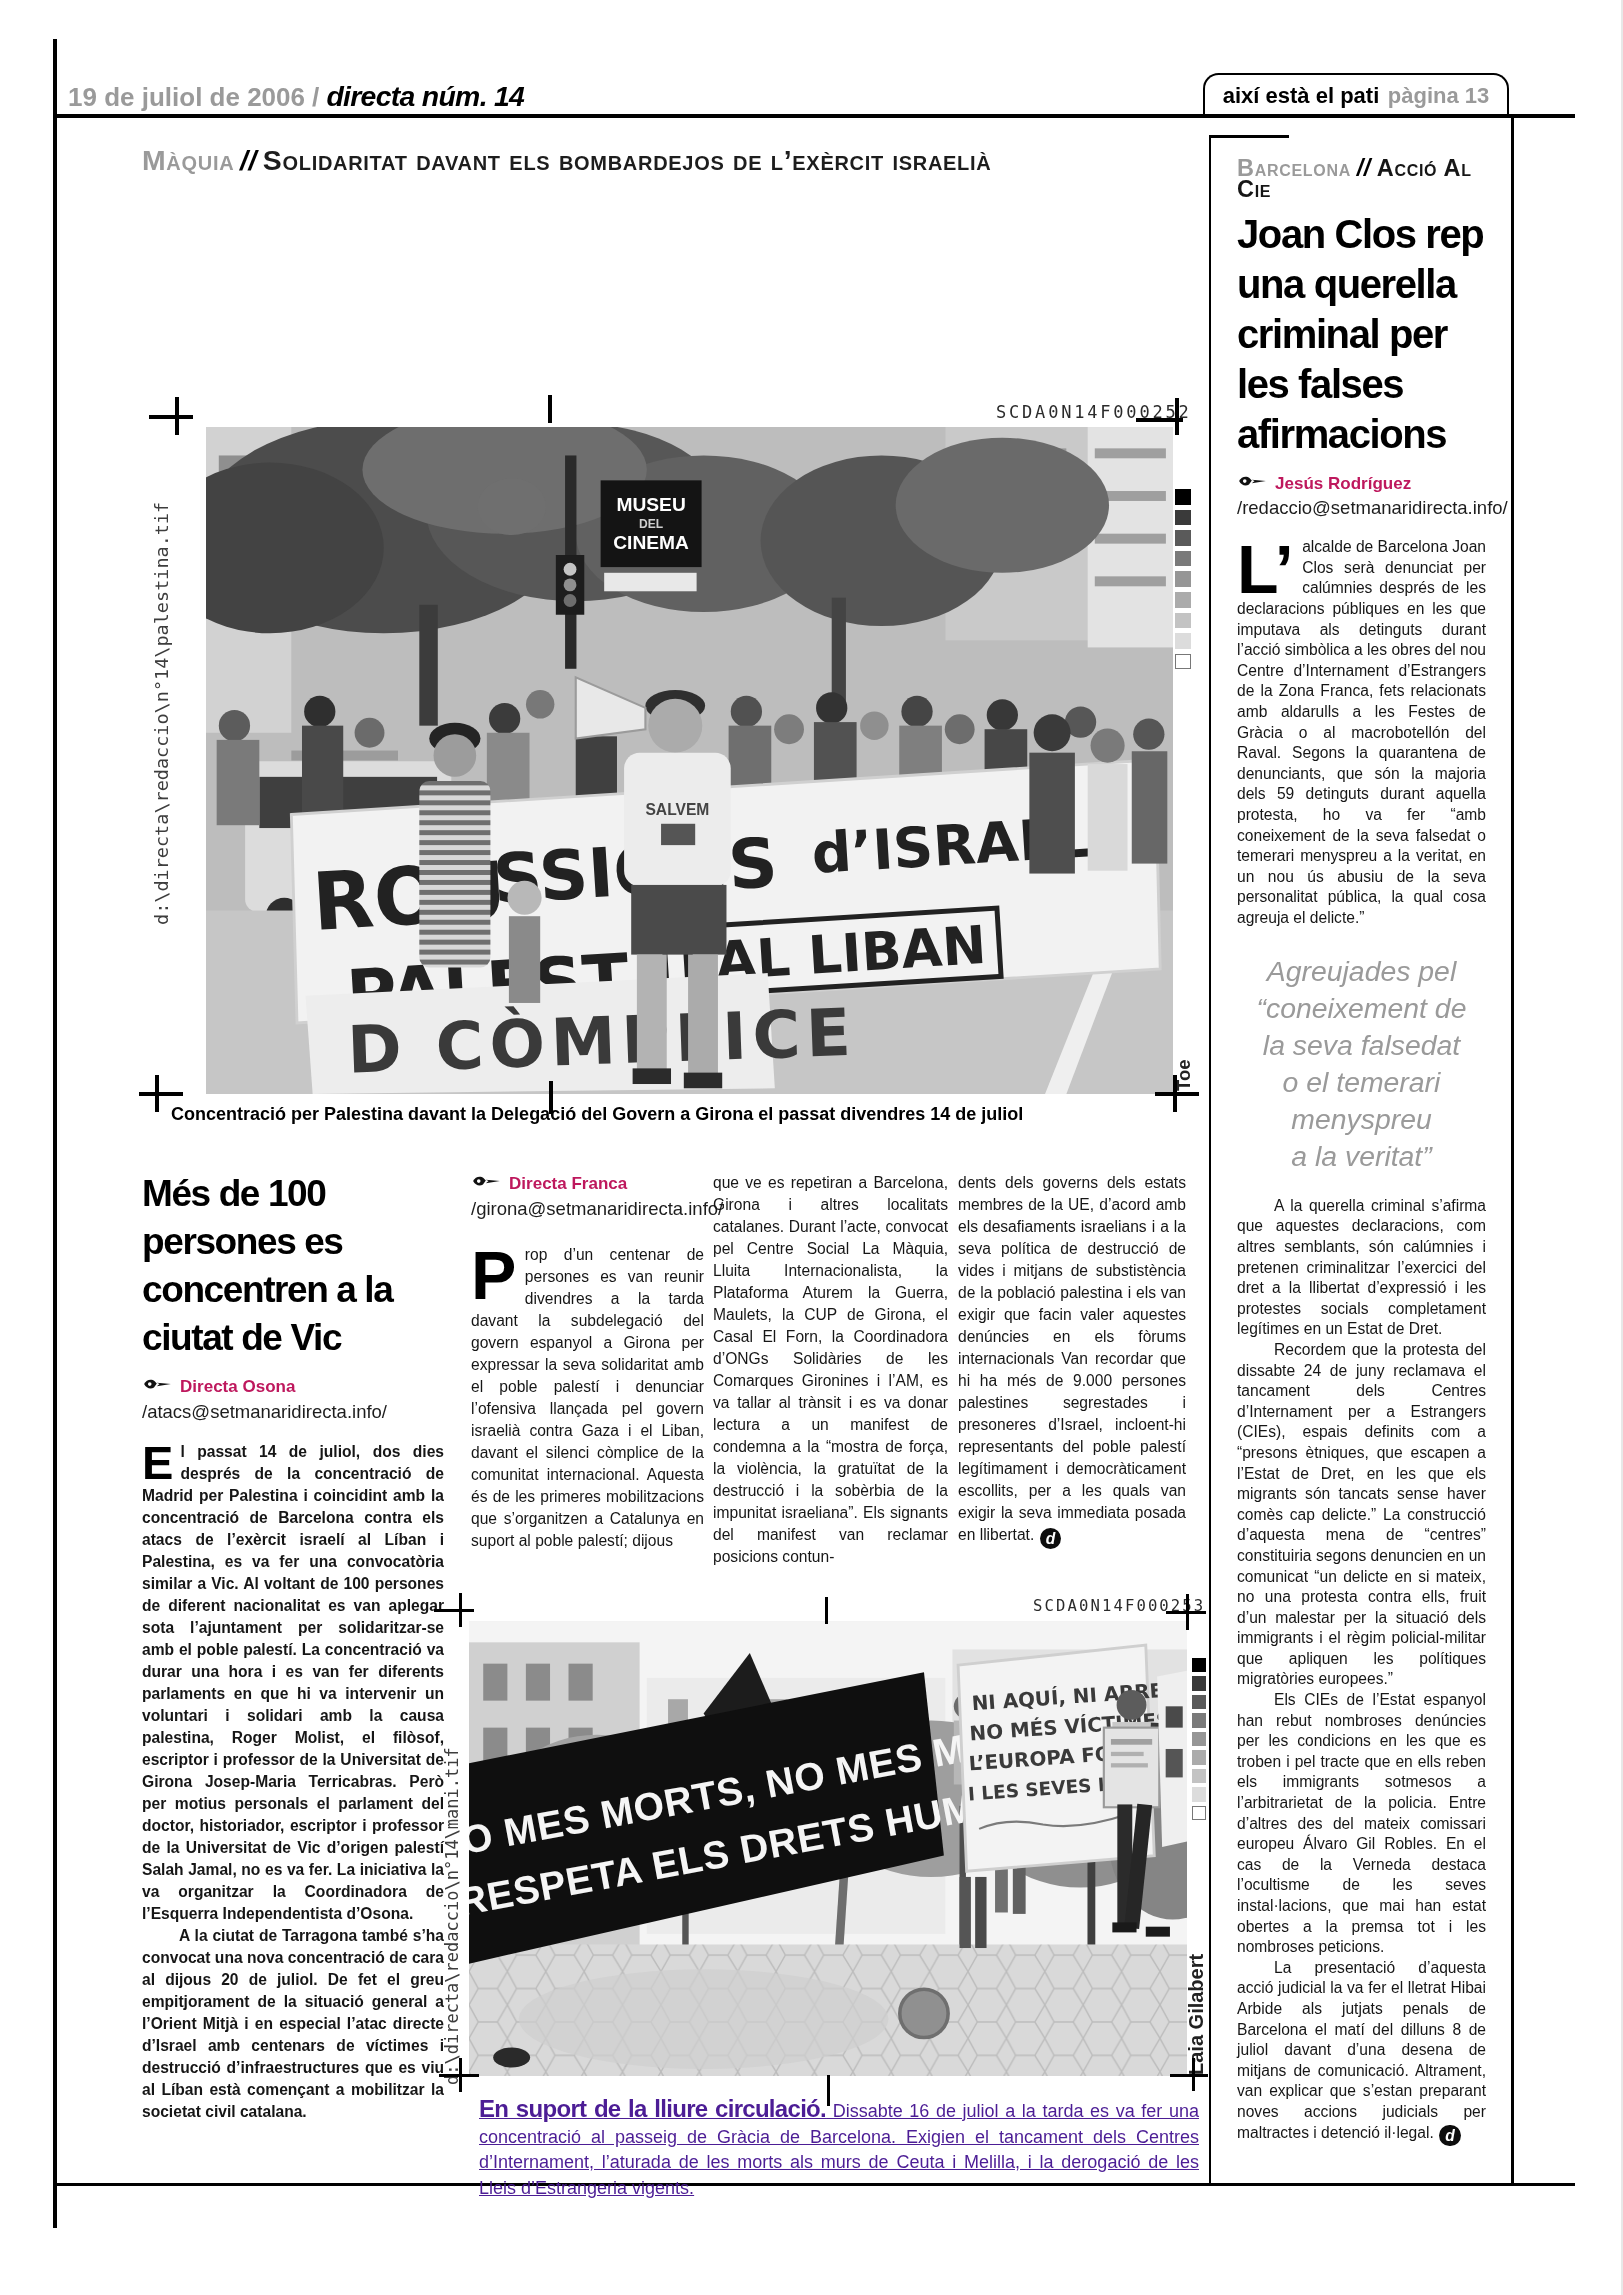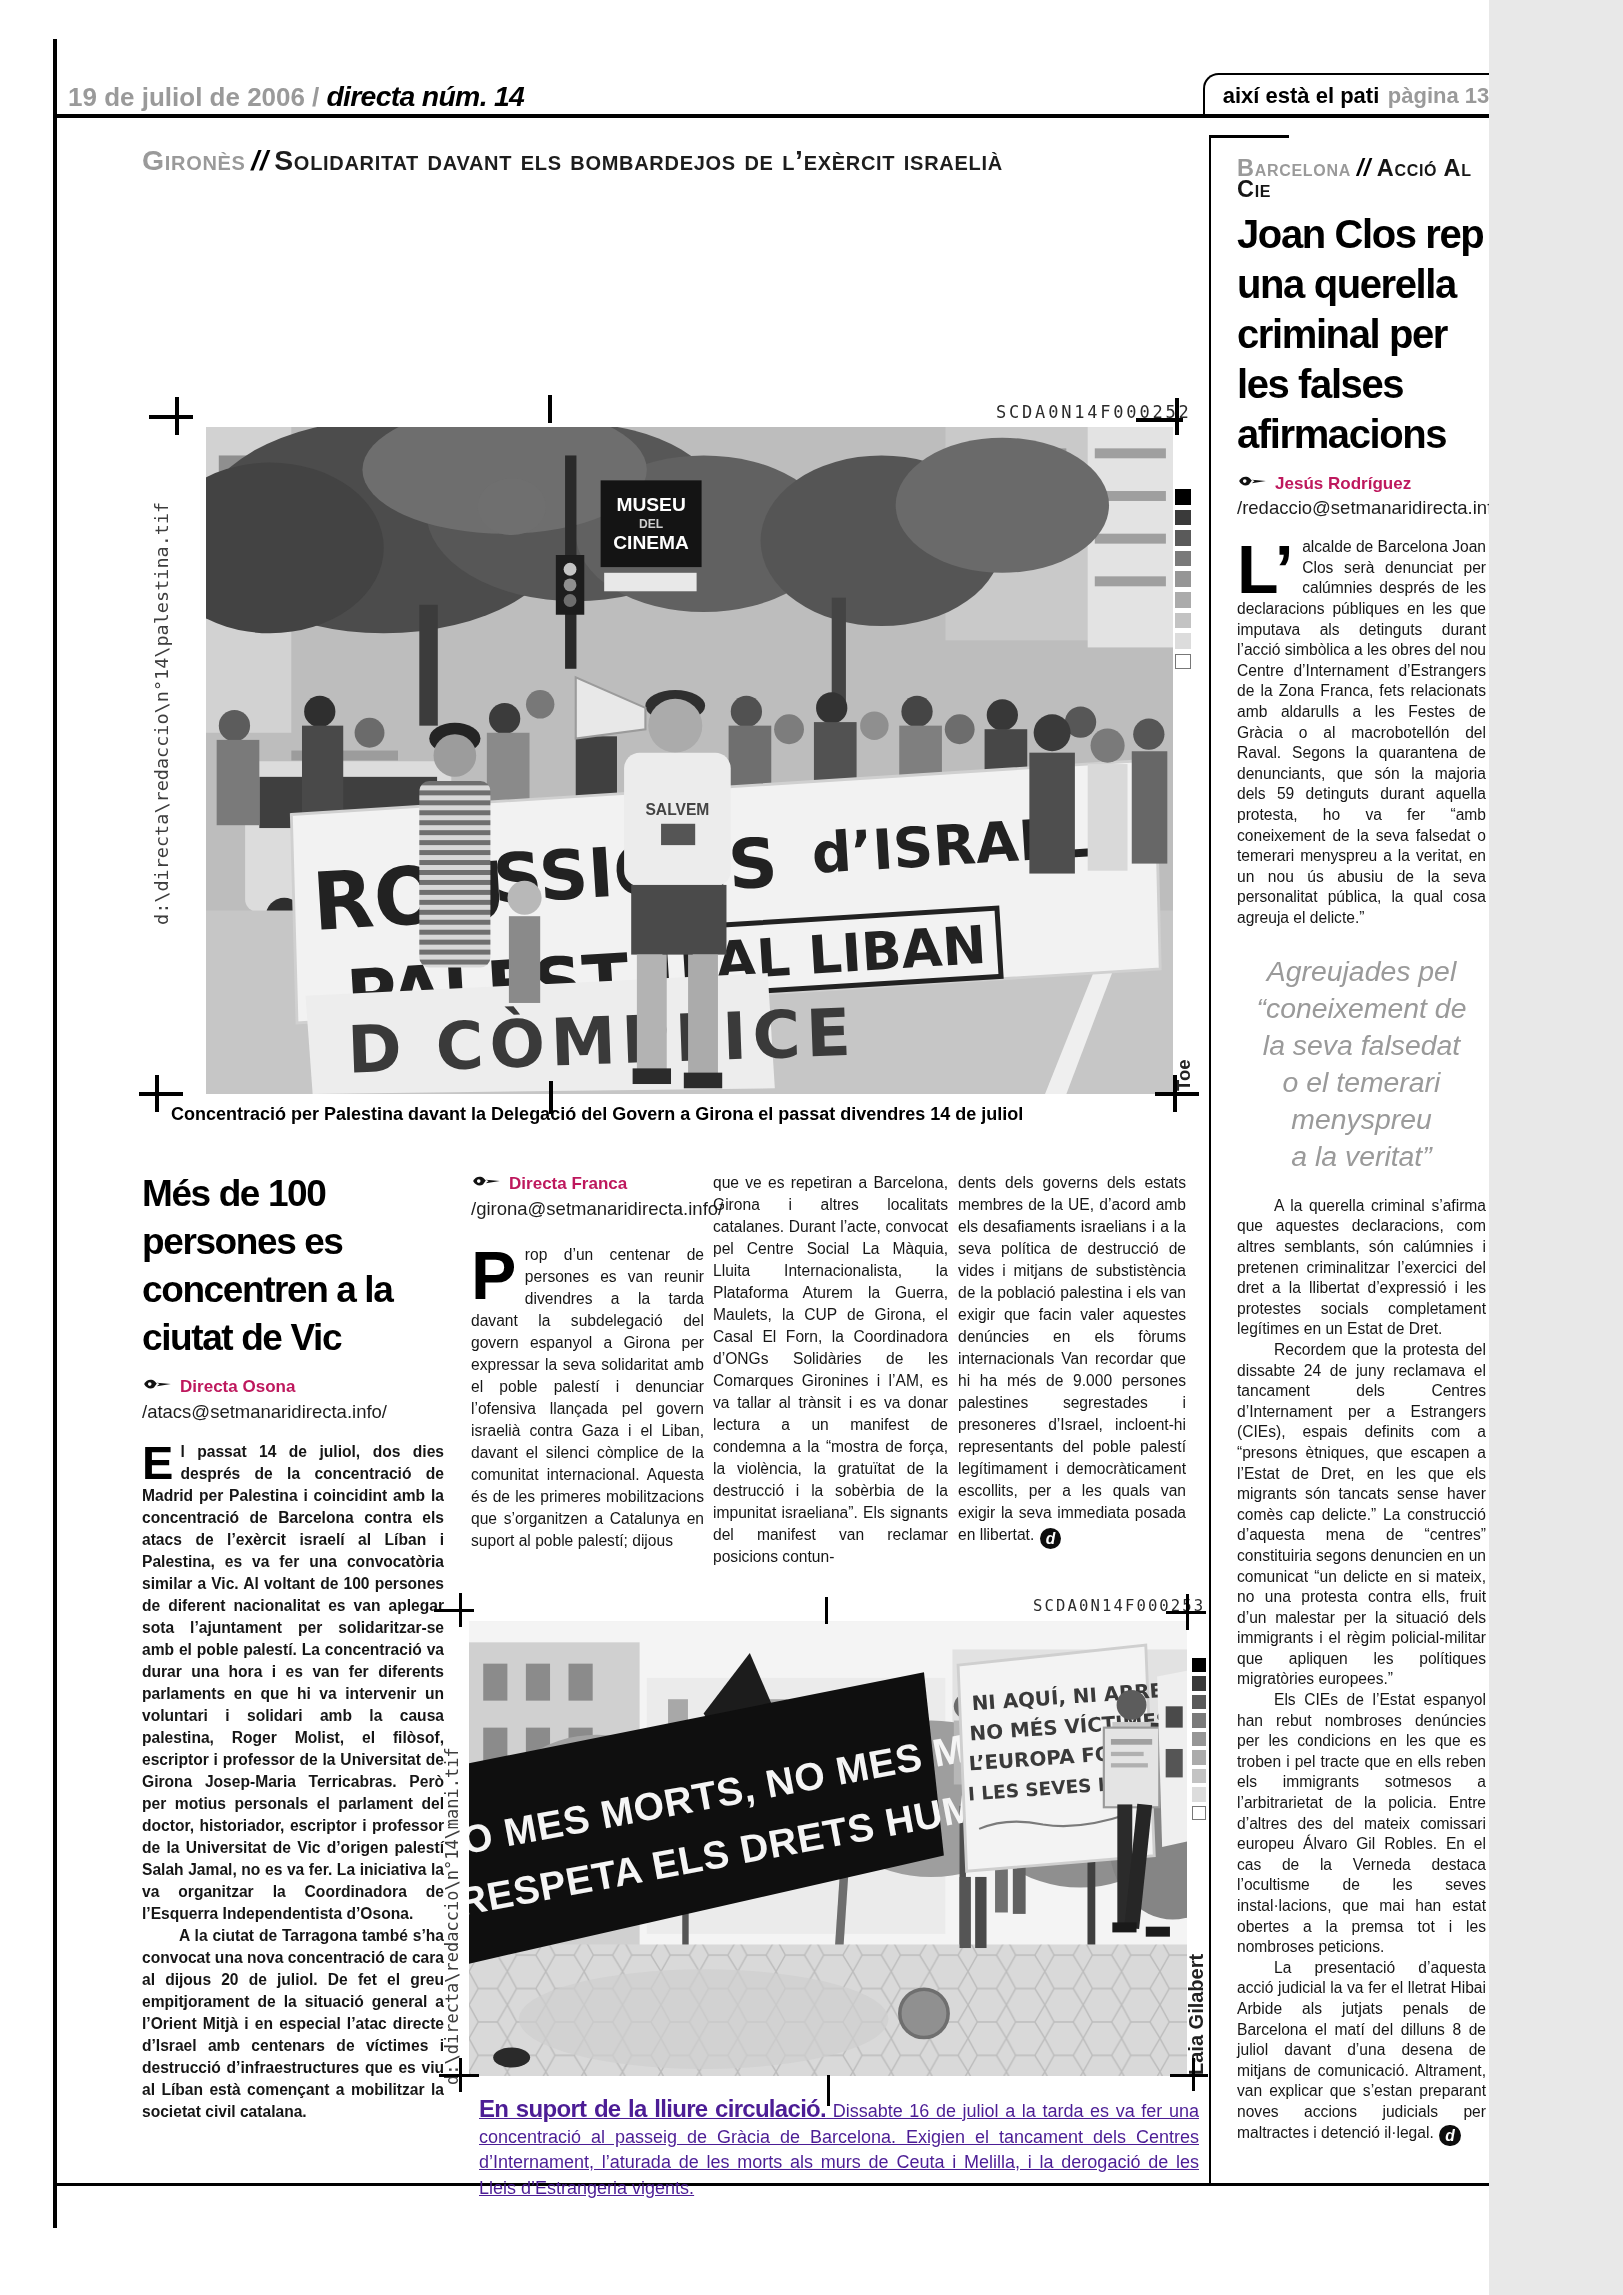--- a/index.html
+++ b/index.html
@@ -1,16 +1,16 @@
 <!DOCTYPE html>
 <html lang="ca" style="font-size:11.4px"><head>
 <meta charset="utf-8">
 <style>
   html,body{margin:0;padding:0;background:#e8e8e8;}
-  .page{position:relative;width:1489px;height:2295px;background:#fff;
+  .page{position:relative;width:1621px;height:2295px;background:#fff;
         font-family:"Liberation Sans",sans-serif;color:#1d1d1d;overflow:hidden;}
   .rule{position:absolute;background:#000;}
   
   .masthead{position:absolute;left:68px;top:80px;font-size:26px;white-space:nowrap;}
   .masthead .date{color:#9a9a9a;font-weight:700;}
   .masthead .sep{color:#9a9a9a;font-weight:700;padding:0 7.1px;}
   .masthead .brand{color:#000;font-weight:800;font-style:italic;font-size:28.4px;letter-spacing:-0.7px;}
   .tab{position:absolute;left:1203px;top:73px;width:302px;height:41px;
        border:2.8px solid #000;border-bottom:none;border-radius:15.6px 15.6px 0 0;
        display:flex;align-items:center;justify-content:center;font-size:22px;white-space:nowrap;}
@@ -90,21 +90,21 @@
 
   <div class="masthead">
     <span class="date">19 de juliol de 2006</span><span class="sep">/</span><span class="brand">directa núm. 14</span>
   </div>
   <div class="tab">
     <span class="t1">així està el pati</span>
     <span class="t2">pàgina 13</span>
   </div>
 
   <div class="kicker kicker-main">
-    <span class="region">Gironès</span><span class="ksep">//</span><span>Solidaritat davant els bombardejos de l’exèrcit israelià</span>
+    <span class="region">Màquia</span><span class="ksep">//</span><span>Solidaritat davant els bombardejos de l’exèrcit israelià</span>
   </div>
 
   <div class="photo-label" style="left:996px;top:402px;font-size:17px;letter-spacing:2.8px;">SCDA0N14F000252</div>
   <div class="vert" style="left:151px;top:427px;height:498px;font-size:18.5px;">d:\directa\redaccio\n°14\palestina.tif</div>
   <div class="photo photo1">
     <svg width="967" height="667" viewBox="0 0 1360 938">
       <defs>
         <pattern id="stripes" width="10" height="14" patternUnits="userSpaceOnUse">
           <rect width="10" height="14" fill="#d8d8d8"></rect>
             <rect y="7" width="10" height="7" fill="#6f6f6f"></rect>

